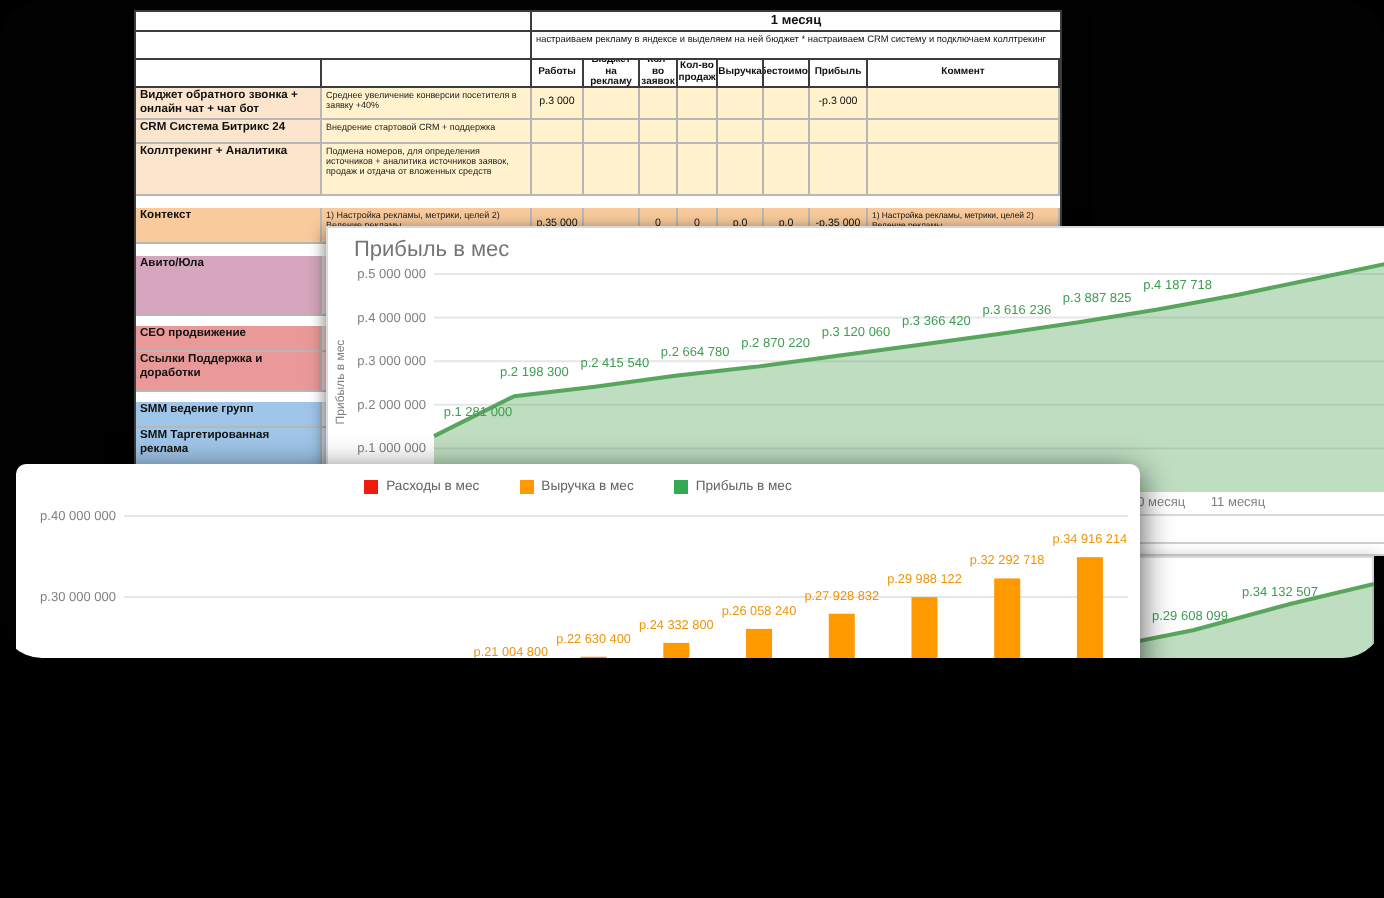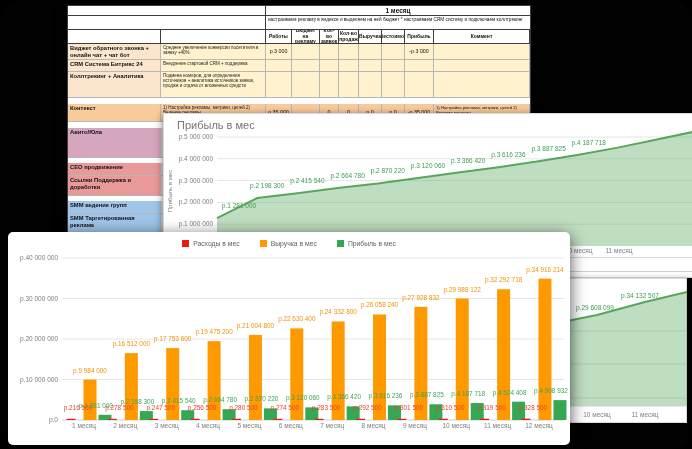--- a/index.html
+++ b/index.html
@@ -1,17 +1,17 @@
 <!DOCTYPE html>
 <html><head>
 <meta charset="utf-8">
 <style>
   html,body{margin:0;padding:0;background:#000;}
   *{box-sizing:border-box;}
-  .stage{position:relative;width:692px;height:449px;background:#020202;overflow:hidden;
+  .stage{position:relative;width:692px;height:329px;background:#020202;overflow:hidden;
          font-family:"Liberation Sans",sans-serif;border-radius:21px;}
   .win{position:absolute;background:#fff;}
   svg{display:block;font-family:"Liberation Sans",sans-serif;}
   
   .sheet{left:67px;top:5px;width:464px;box-shadow:0 2px 10px rgba(0,0,0,.6);}
   .srow{display:grid;}
   .cell{border-right:1px solid #b7b7b7;border-bottom:1px solid #b7b7b7;overflow:hidden;
         color:#111;line-height:1.15;padding:1px 2px;}
   .hd .cell{border-color:#3c3c3c;}
   .sheet{border:1px solid #3c3c3c;}

